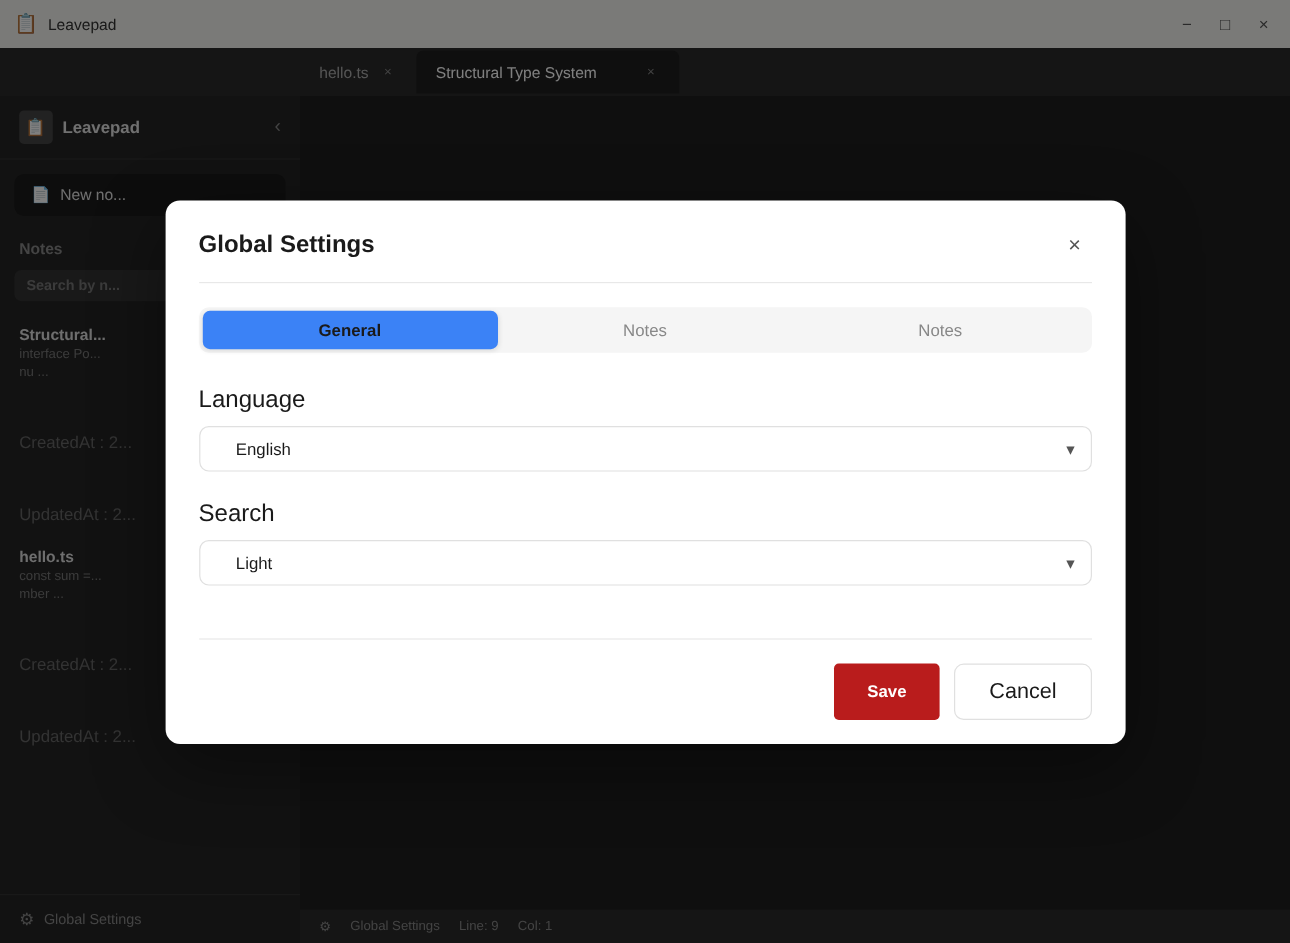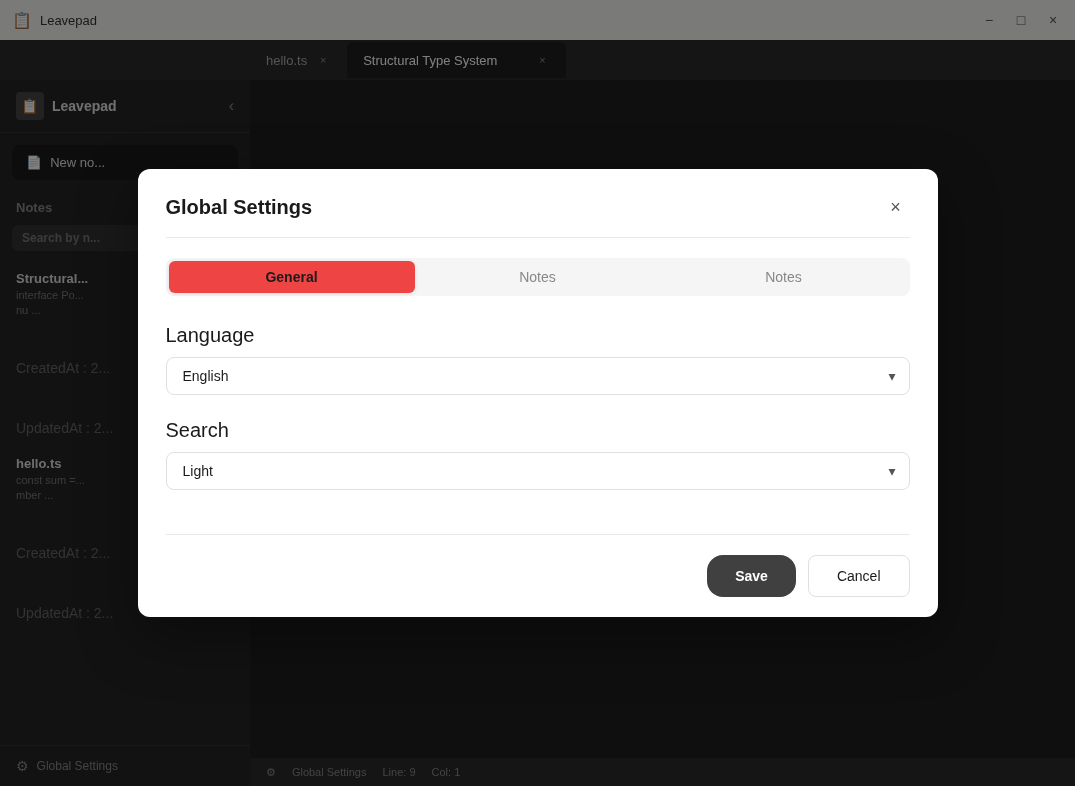--- a/index.html
+++ b/index.html
@@ -307,21 +307,21 @@
       text-align: center;
       font-size: 14px;
       font-weight: 500;
       cursor: pointer;
       border-radius: 6px;
       border: none;
       background: transparent;
       color: #888;
     }
     .modal-tab.active {
-      background: #ef4444;
+      background: #3b82f6;
       color: #1a1a1a;
       font-weight: 600;
       box-shadow: 0 1px 4px rgba(0,0,0,0.1);
     }
     .modal-body {
       padding: 20px 28px;
       flex: 1;
       overflow-y: auto;
     }
     .form-group {
@@ -329,21 +329,21 @@
     }
     .form-label {
       font-size: 20px;
       font-weight: 400;
       color: #1a1a1a;
       margin-bottom: 10px;
       display: block;
     }
     .form-select {
       width: 100%;
-      padding: 10px 16px;
+      padding: 10px 30px;
       border: 1.5px solid #e0e0e0;
       border-radius: 8px;
       font-size: 14px;
       color: #1a1a1a;
       background: #fff;
       appearance: none;
       cursor: pointer;
       background-image: none;
       outline: none;
     }
@@ -376,35 +376,35 @@
       margin: 0 28px;
     }
     .modal-footer {
       display: flex;
       justify-content: flex-end;
       gap: 12px;
       padding: 20px 28px;
     }
     .btn-save {
       padding: 12px 28px;
-      background: #404040;
+      background: #b91c1c;
       color: #fff;
       border: none;
-      border-radius: 16px;
+      border-radius: 4px;
       font-size: 14px;
       font-weight: 600;
       cursor: pointer;
     }
     .btn-cancel {
       padding: 12px 28px;
       background: transparent;
       color: #1a1a1a;
       border: 1.5px solid #e0e0e0;
       border-radius: 8px;
-      font-size: 14px;
+      font-size: 18px;
       font-weight: 500;
       cursor: pointer;
     }
   </style>
 </head>
 <body>
 
 <div class="title-bar">
   <div class="title-bar-left">
     <span class="title-bar-icon">📋</span>

